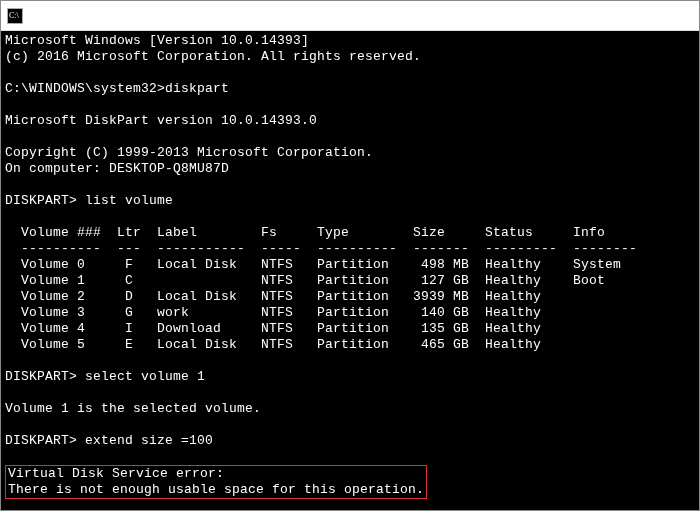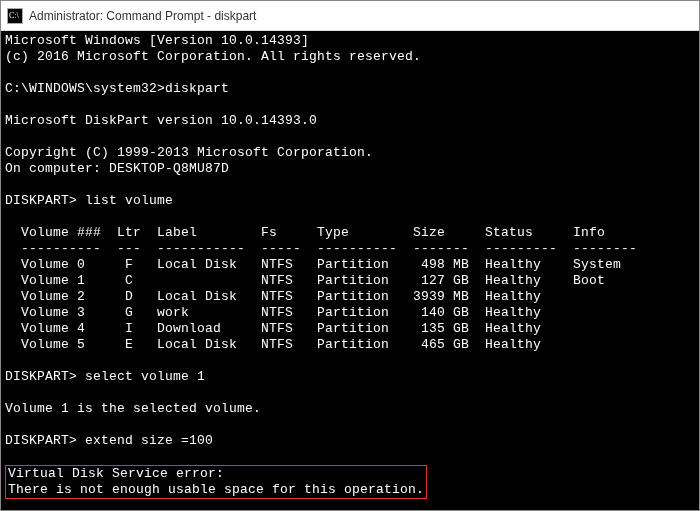--- a/index.html
+++ b/index.html
@@ -30,21 +30,20 @@
 
 <div class="window">
   <div class="titlebar">
     <span class="icon">
       <svg width="16" height="16" viewBox="0 0 16 16">
         <rect x="0" y="0" width="16" height="16" fill="#000"></rect>
         <rect x="0.5" y="0.5" width="15" height="15" fill="none" stroke="#aaa" stroke-width="1"></rect>
         <text x="2" y="10" font-size="8" fill="#fff" font-family="Consolas">C:\</text>
       </svg>
     </span>
-    <span>Administrator: Command Prompt - diskpart</span>
   </div>
 
   <div class="terminal"><span class="row">Microsoft Windows [Version 10.0.14393]</span>
 <span class="row">(c) 2016 Microsoft Corporation. All rights reserved.</span>
 
 <span class="row"><span>C:\WINDOWS\system32&gt;</span><span>diskpart</span></span>
 
 <span class="row">Microsoft DiskPart version 10.0.14393.0</span>
 
 <span class="row">Copyright (C) 1999-2013 Microsoft Corporation.</span>

